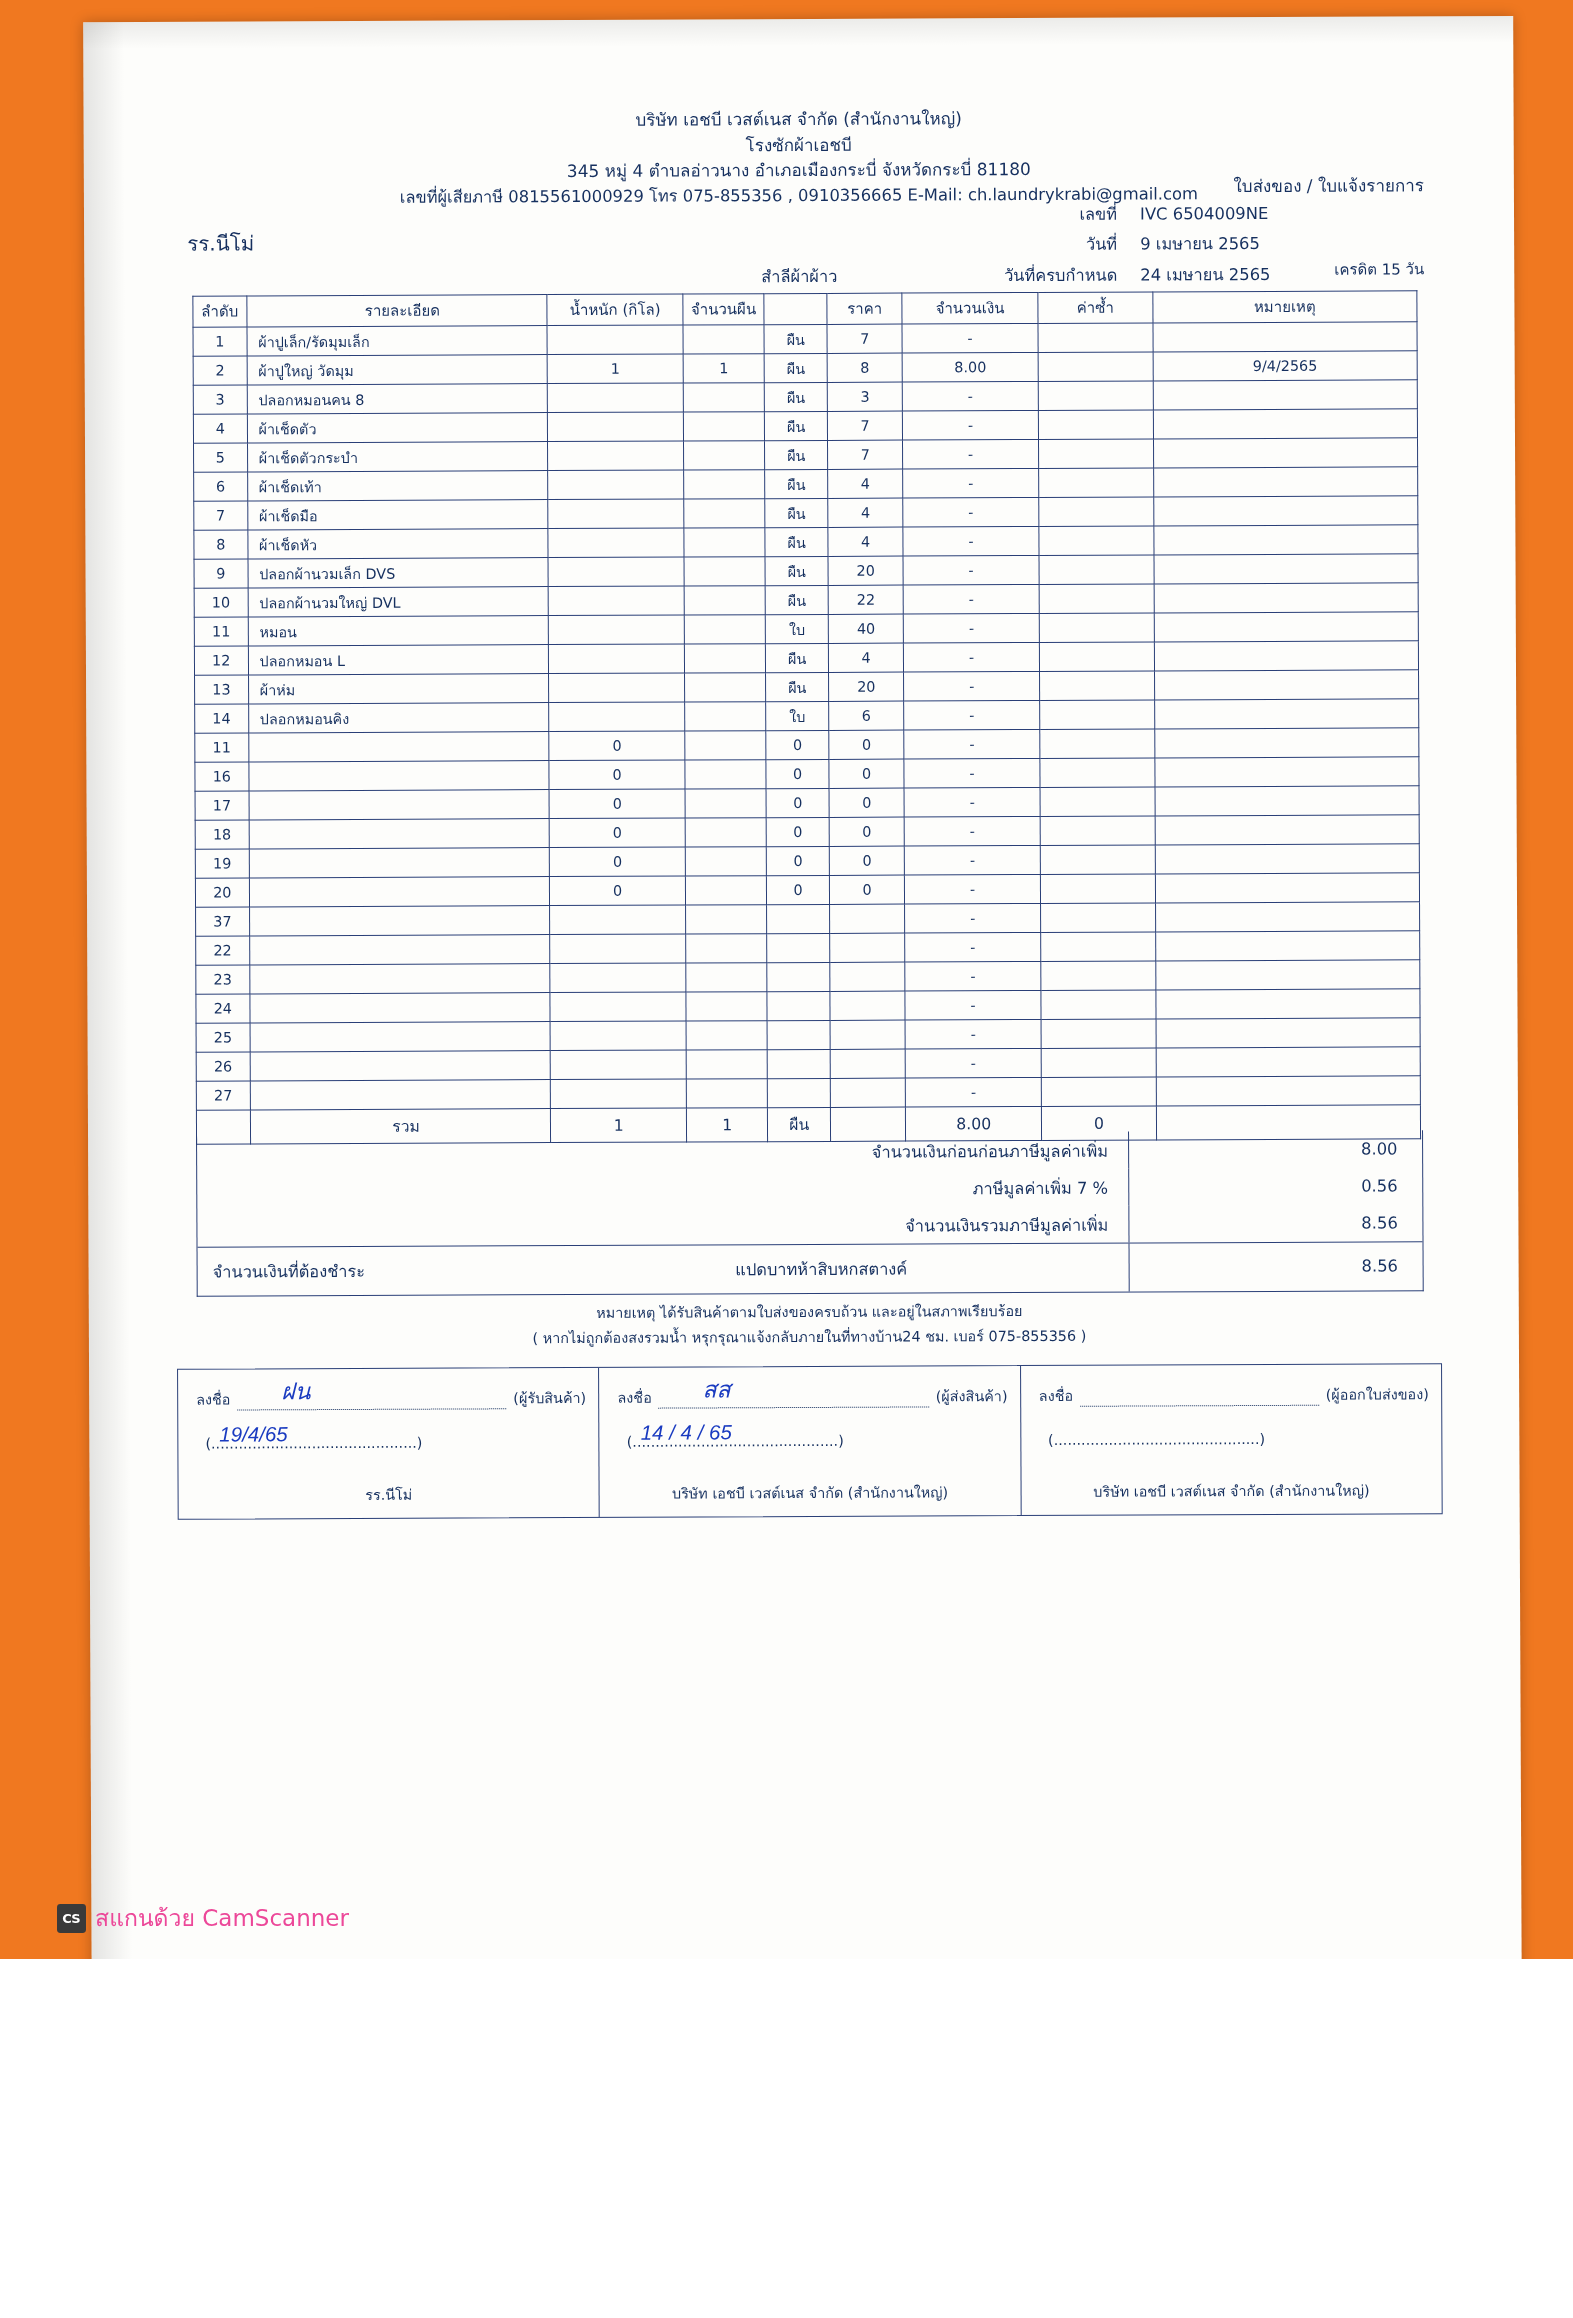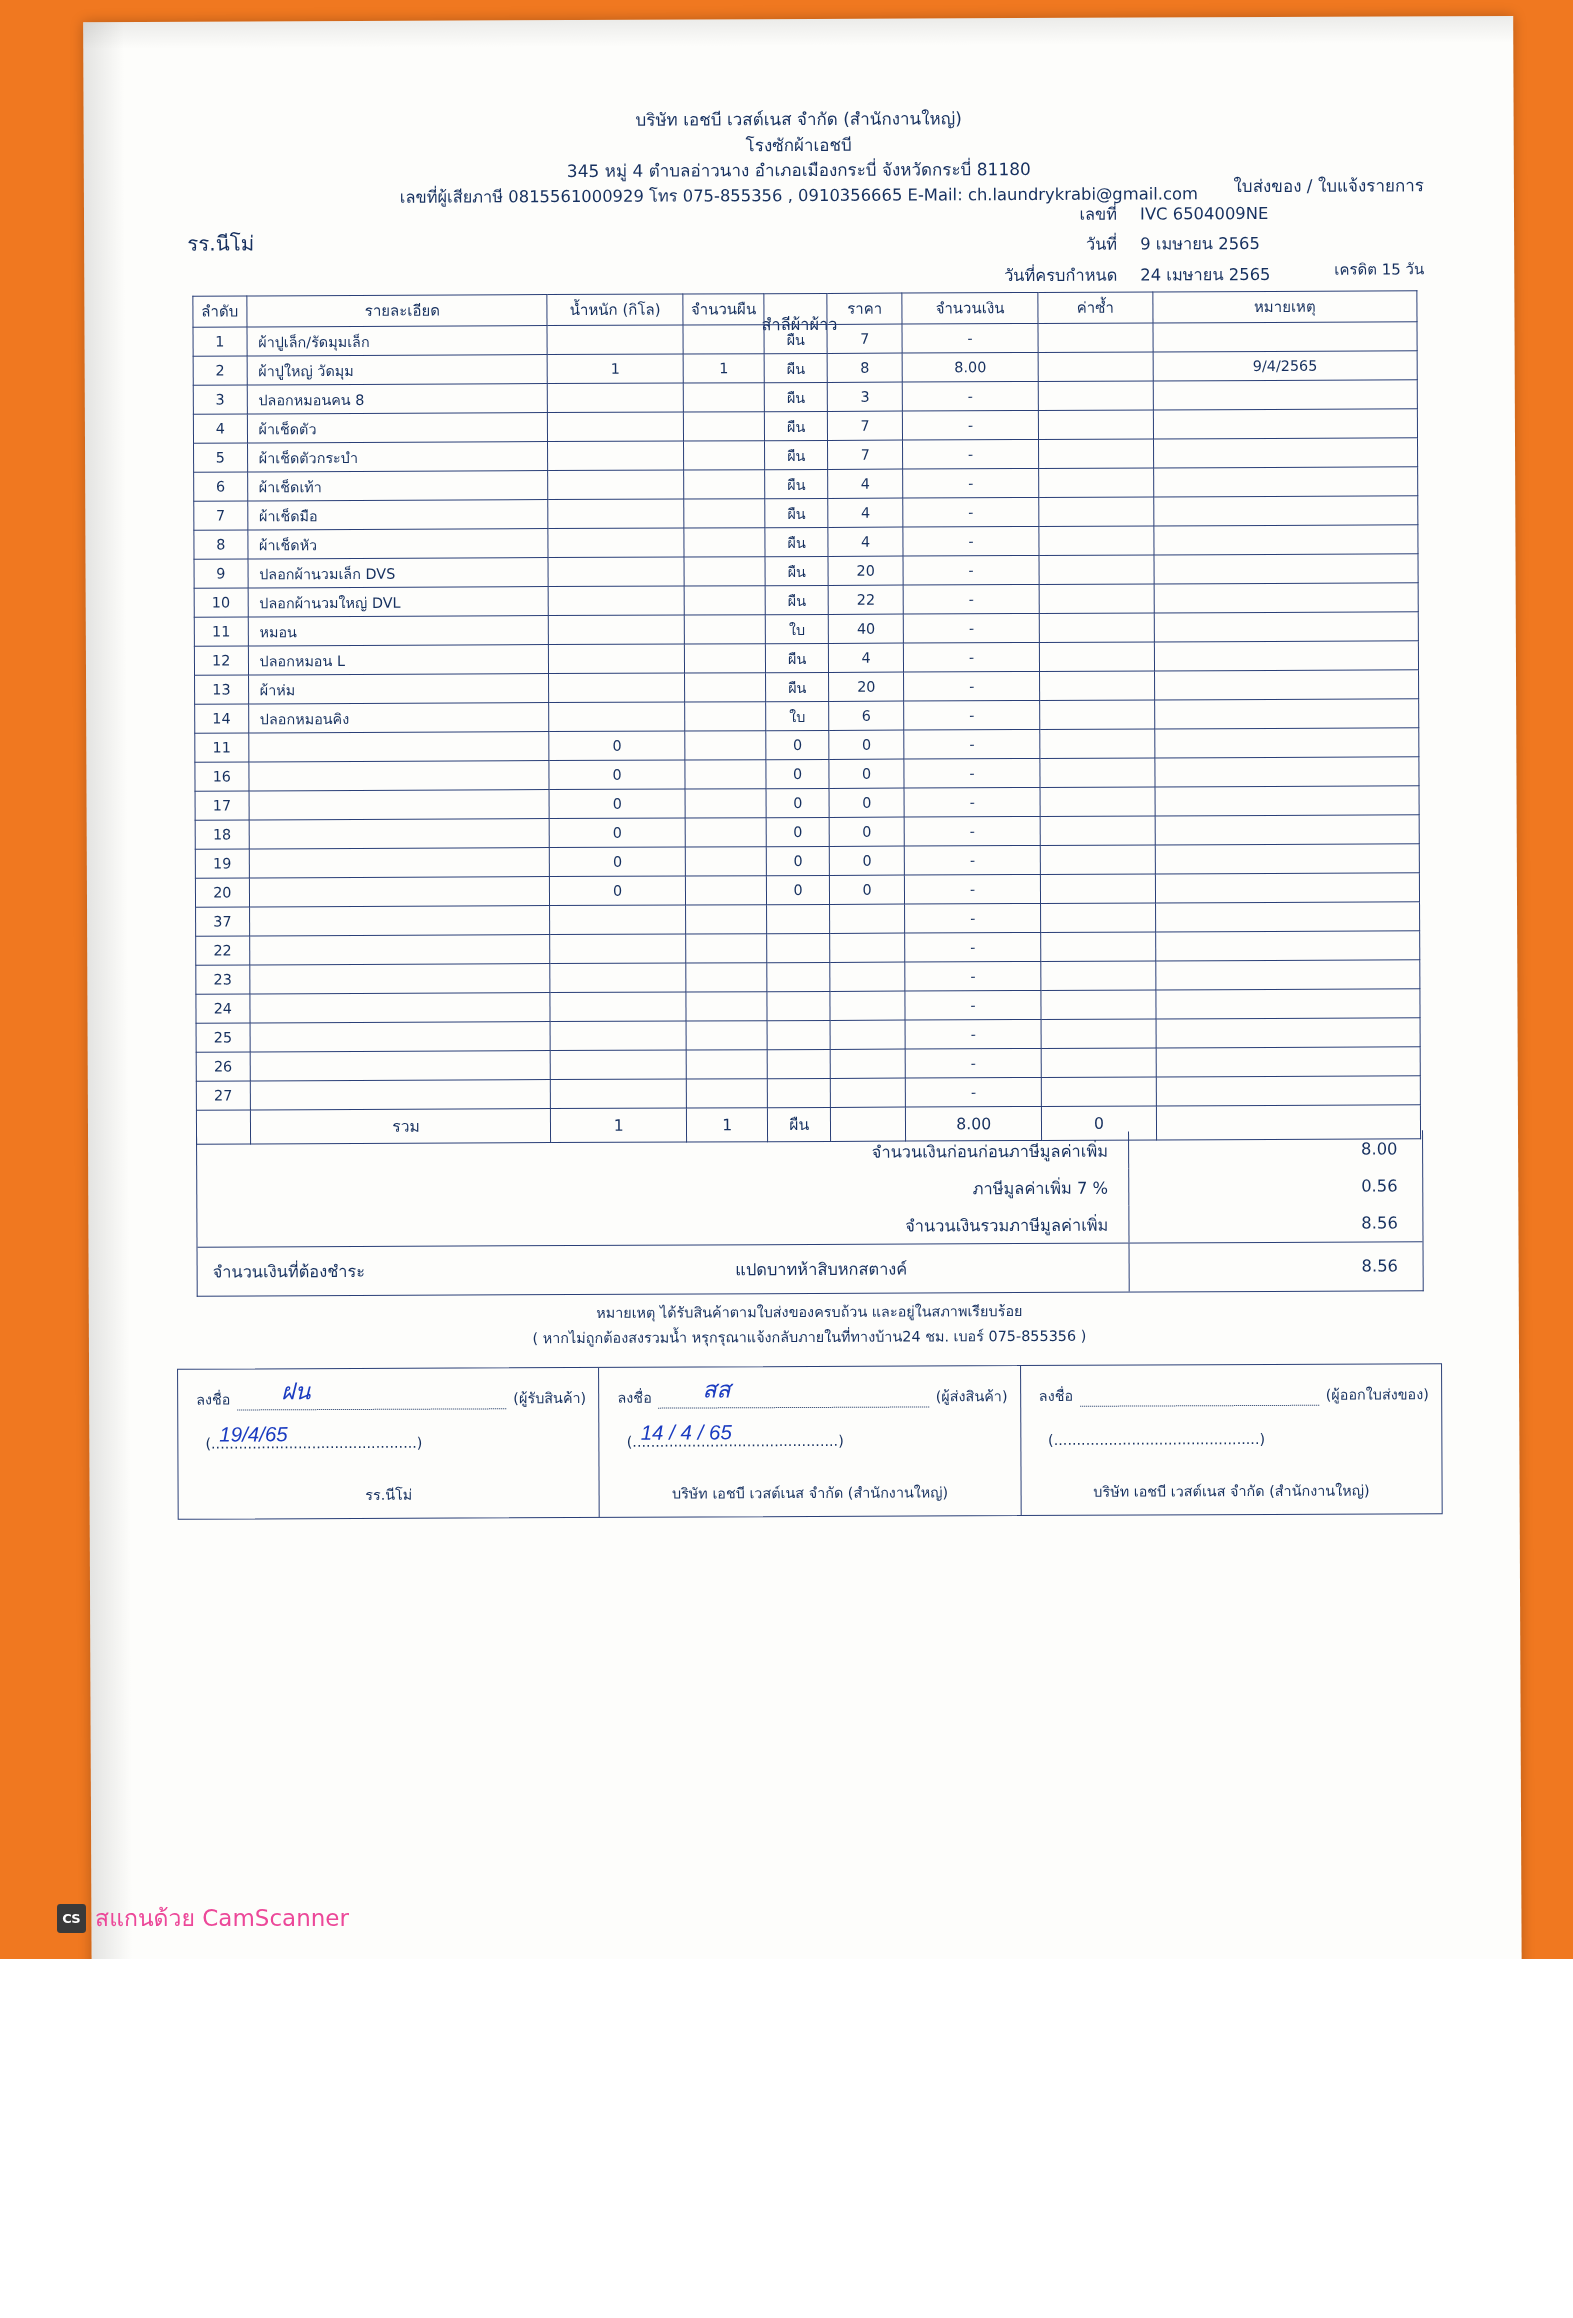--- a/index.html
+++ b/index.html
@@ -104,21 +104,20 @@
     font-size: 20.5px;
     color: #16305f;
   }
   .center-note {
     position: absolute;
     left: 50%;
     transform: translateX(-50%);
     top: 244px;
     font-size: 16.4px;
     color: #16305f;
-    margin-top: 48px;
   }
   .credit-note {
     position: absolute;
     right: 90px;
     top: 241px;
     font-size: 15px;
     color: #16305f;
   }
 
   

